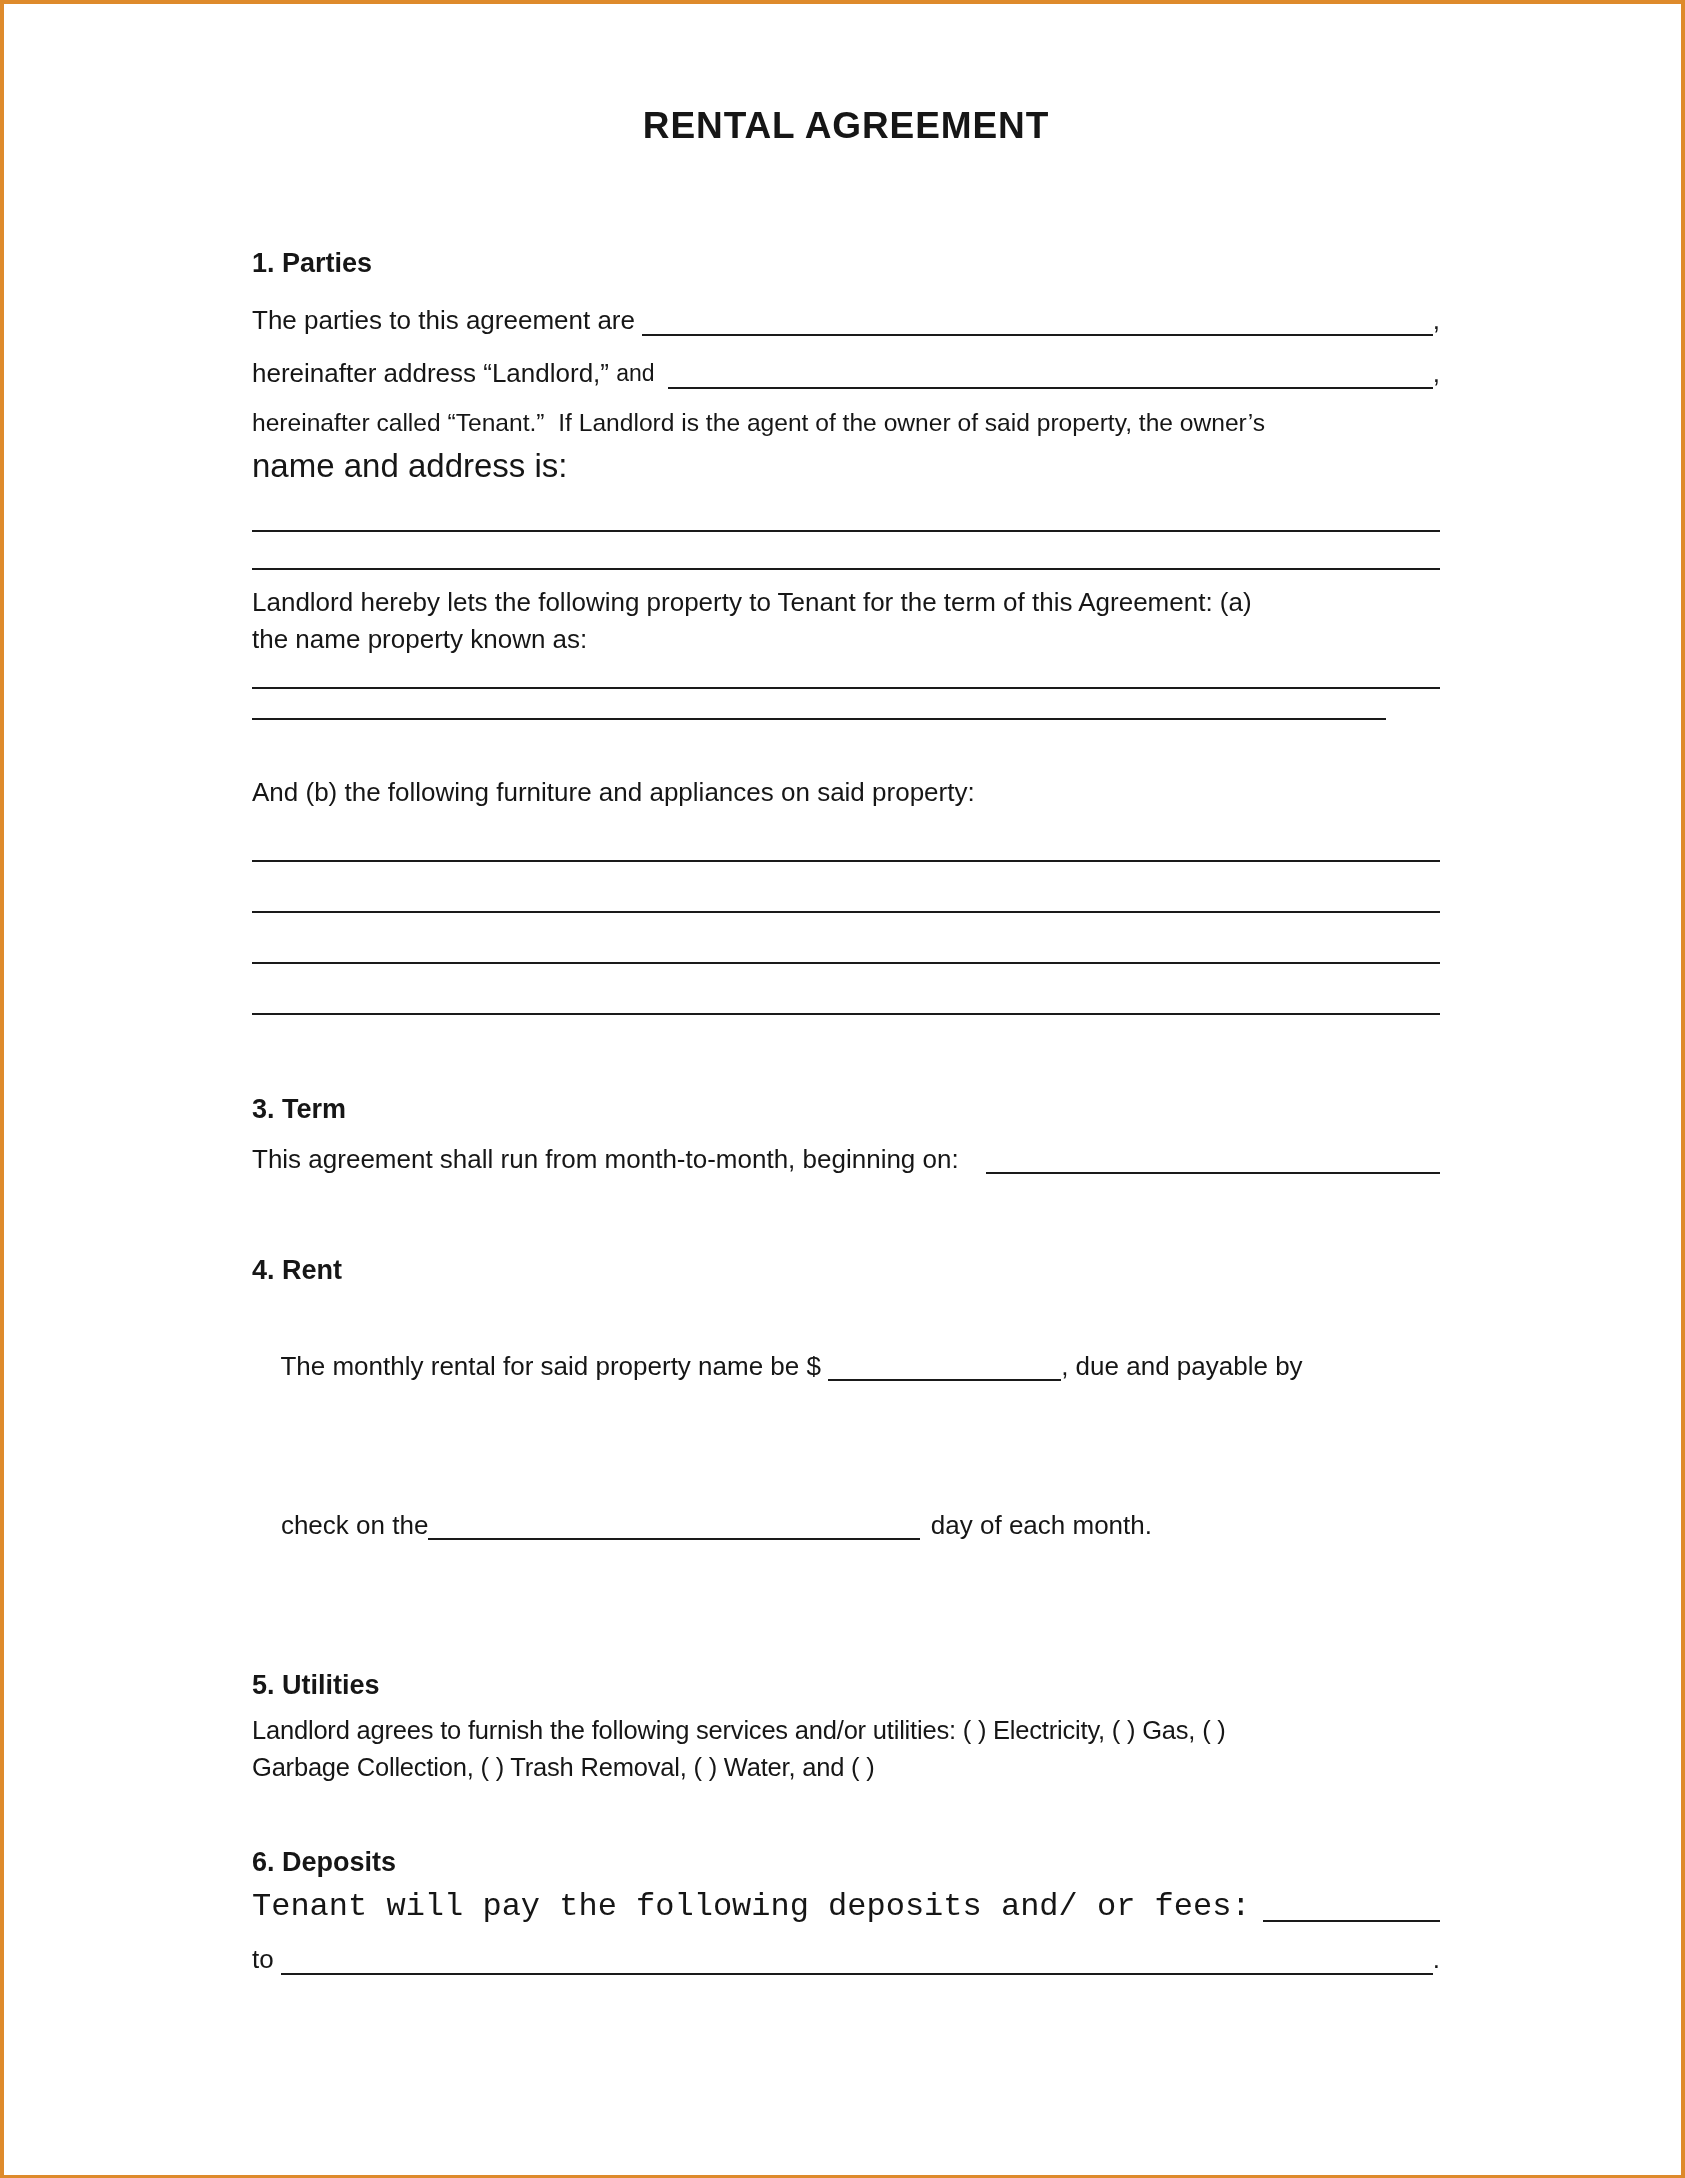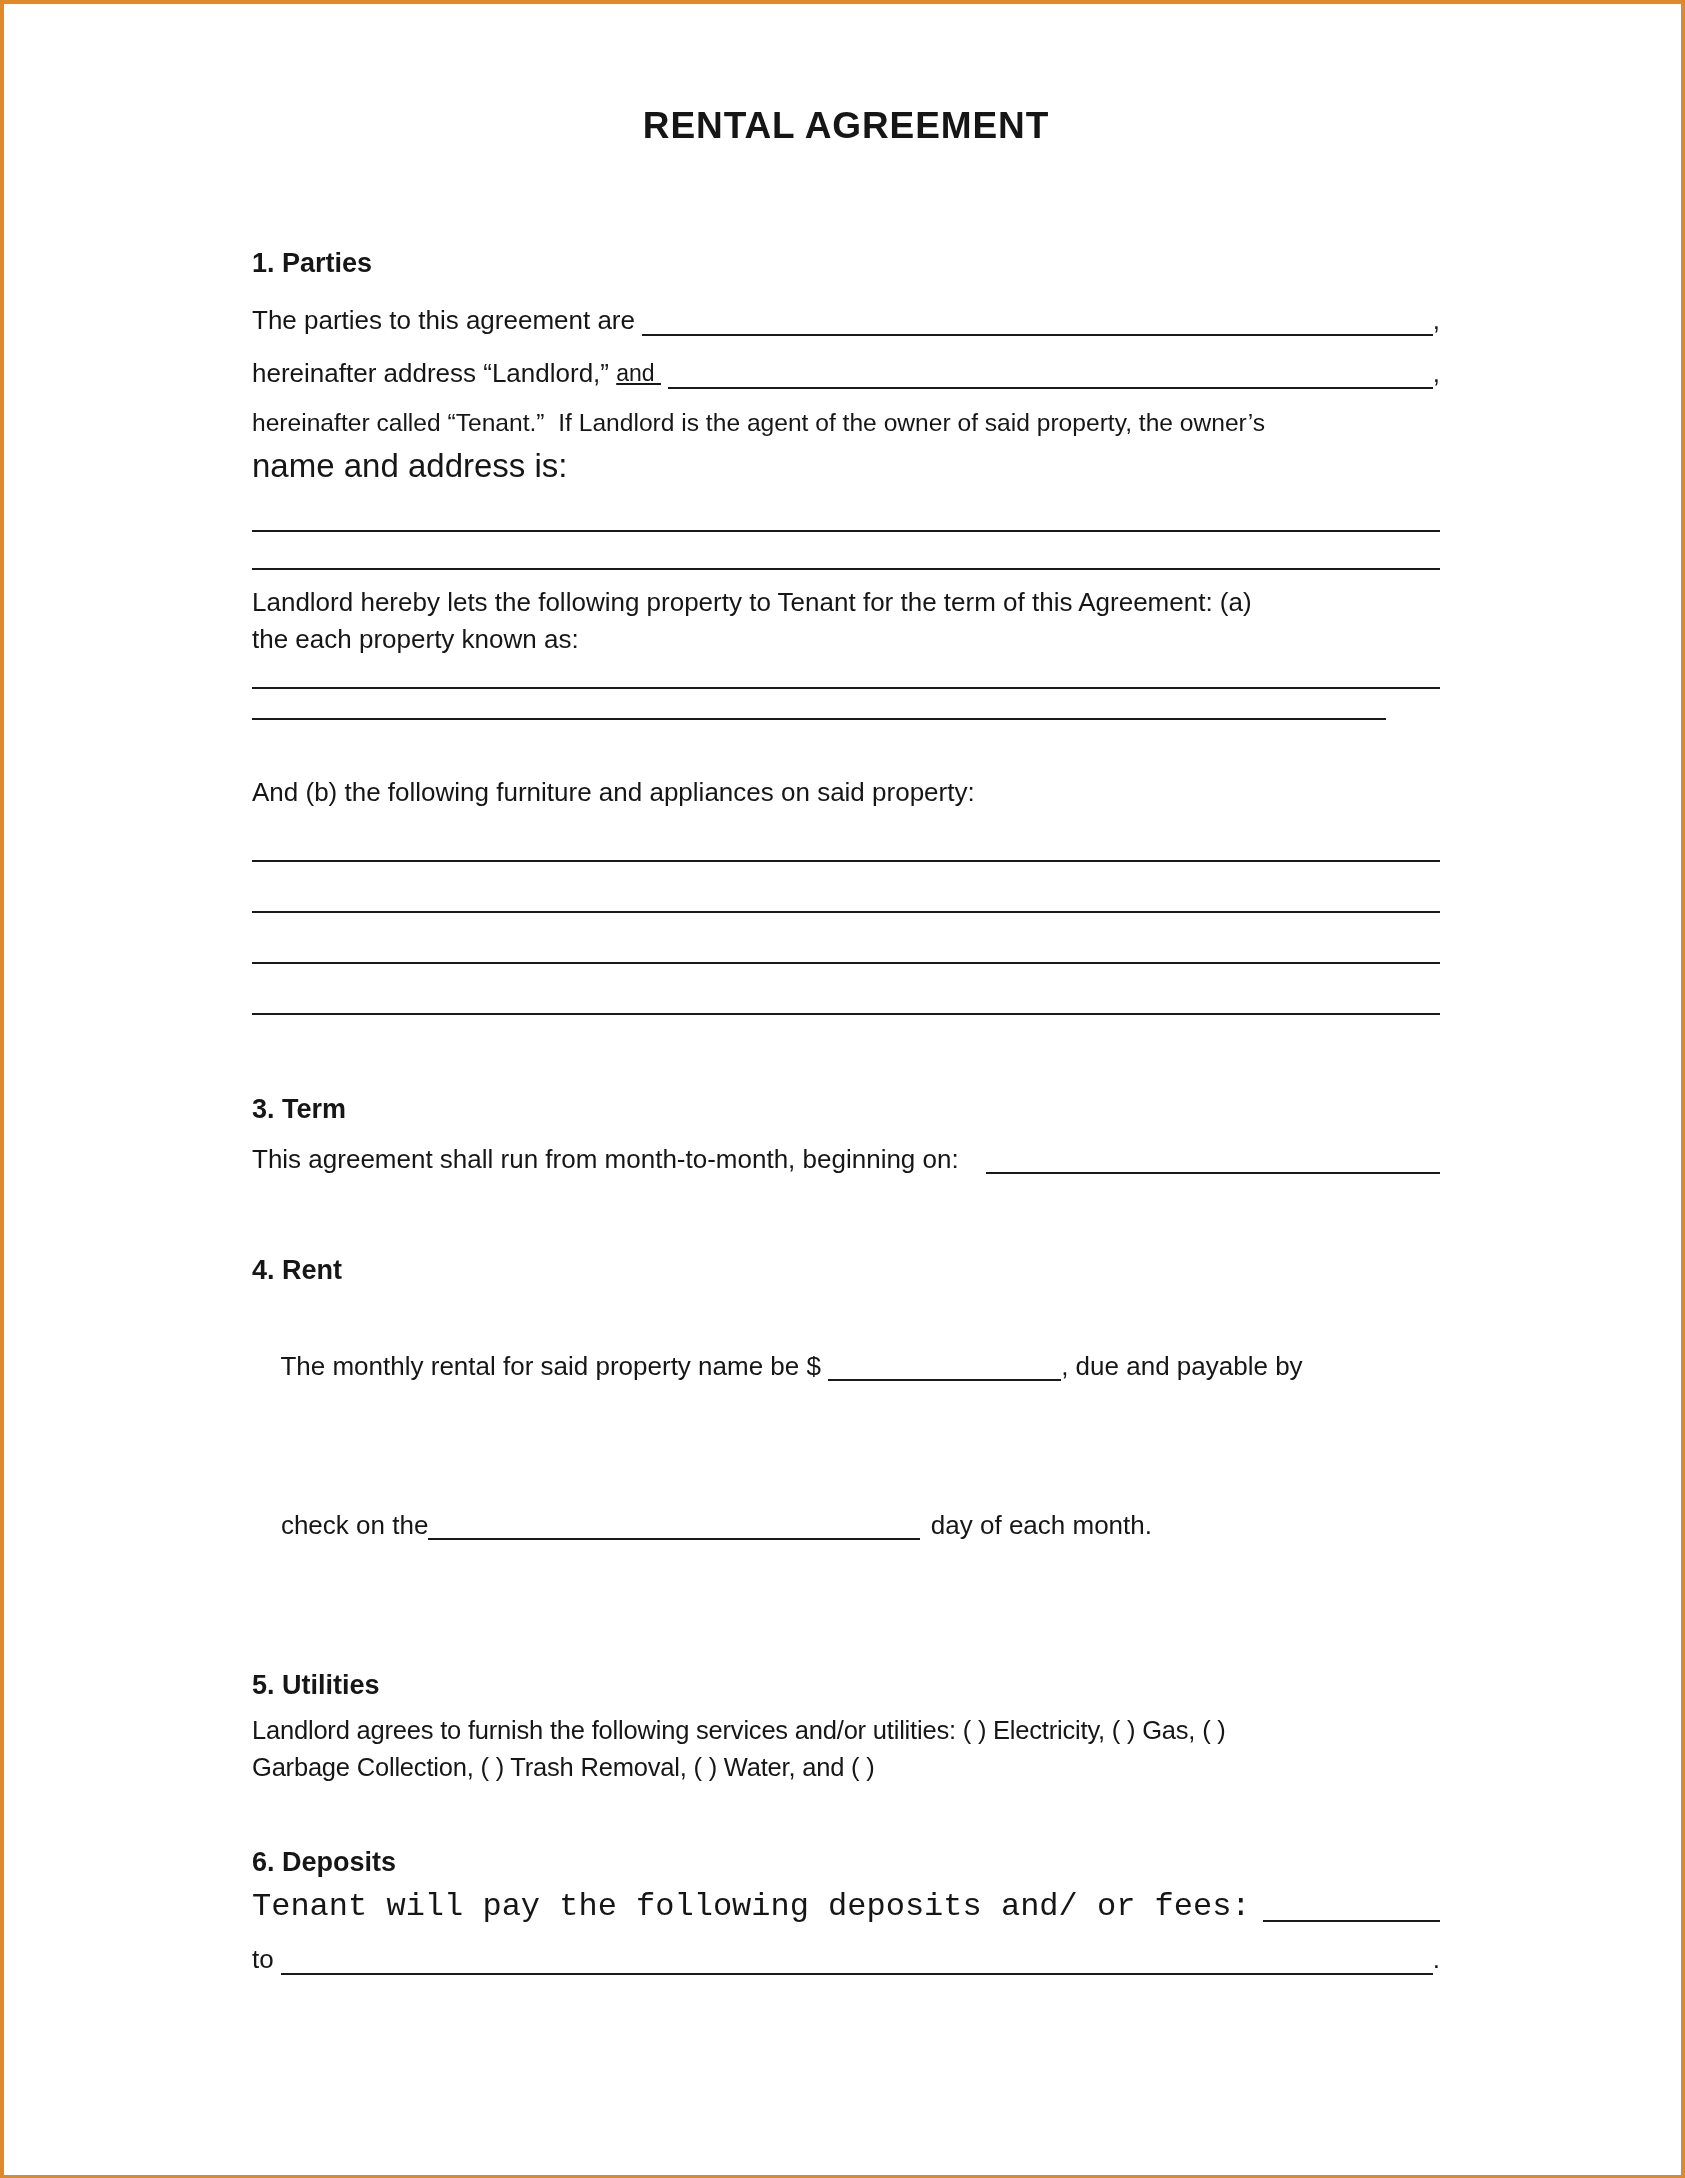--- a/index.html
+++ b/index.html
@@ -59,21 +59,21 @@
     display: inline-block;
     height: 0;
     border-bottom: 2.6px solid #1a1a1a;
     vertical-align: -6.1px;
   }
   
   .ruled { border-bottom: 2.6px solid #1a1a1a; }
 
   .l-parties1 { font-size: 26px; line-height: 53px; margin-top: 14px; }
   .l-parties2 { font-size: 26px; line-height: 53px; }
-  .small-and  { font-size: 23px; text-decoration: underline; }
+  .small-and  { font-size: 23px; }
   .l-parties3 { font-size: 24.6px; line-height: 46px; white-space: pre; }
   .l-parties4 { font-size: 33px; line-height: 40px; white-space: pre; }
   .pblank1 { margin-top: 10.5px; height: 33px; }
   .pblank2 { height: 36px; }
 
   .l-prop1 { font-size: 26px; line-height: 37px; margin-top: 14px; white-space: pre; }
   .l-prop2 { font-size: 26px; line-height: 37px; white-space: pre; }
   .prop-blank1 { height: 29px; }
   .prop-blank2 { height: 29px; width: 1134px; }
 
@@ -112,21 +112,21 @@
     <span class="small-and">and </span>
     <div class="fillblank"></div>
     <span>,</span>
   </div>
   <div class="l-parties3">hereinafter called “Tenant.”  If Landlord is the agent of the owner of said property, the owner’s</div>
   <div class="l-parties4">name and address is:</div>
   <div class="ruled pblank1"></div>
   <div class="ruled pblank2"></div>
 
   <div class="l-prop1">Landlord hereby lets the following property to Tenant for the term of this Agreement: (a)</div>
-  <div class="l-prop2">the each property known as:</div>
+  <div class="l-prop2">the name property known as:</div>
   <div class="ruled prop-blank1"></div>
   <div class="ruled prop-blank2"></div>
 
   <div class="l-furn">And (b) the following furniture and appliances on said property:</div>
   <div class="ruled furn-blank"></div>
   <div class="ruled furn-blank"></div>
   <div class="ruled furn-blank"></div>
   <div class="ruled furn-blank"></div>
 
   <div id="h-term" class="sec-heading">3. Term</div>

